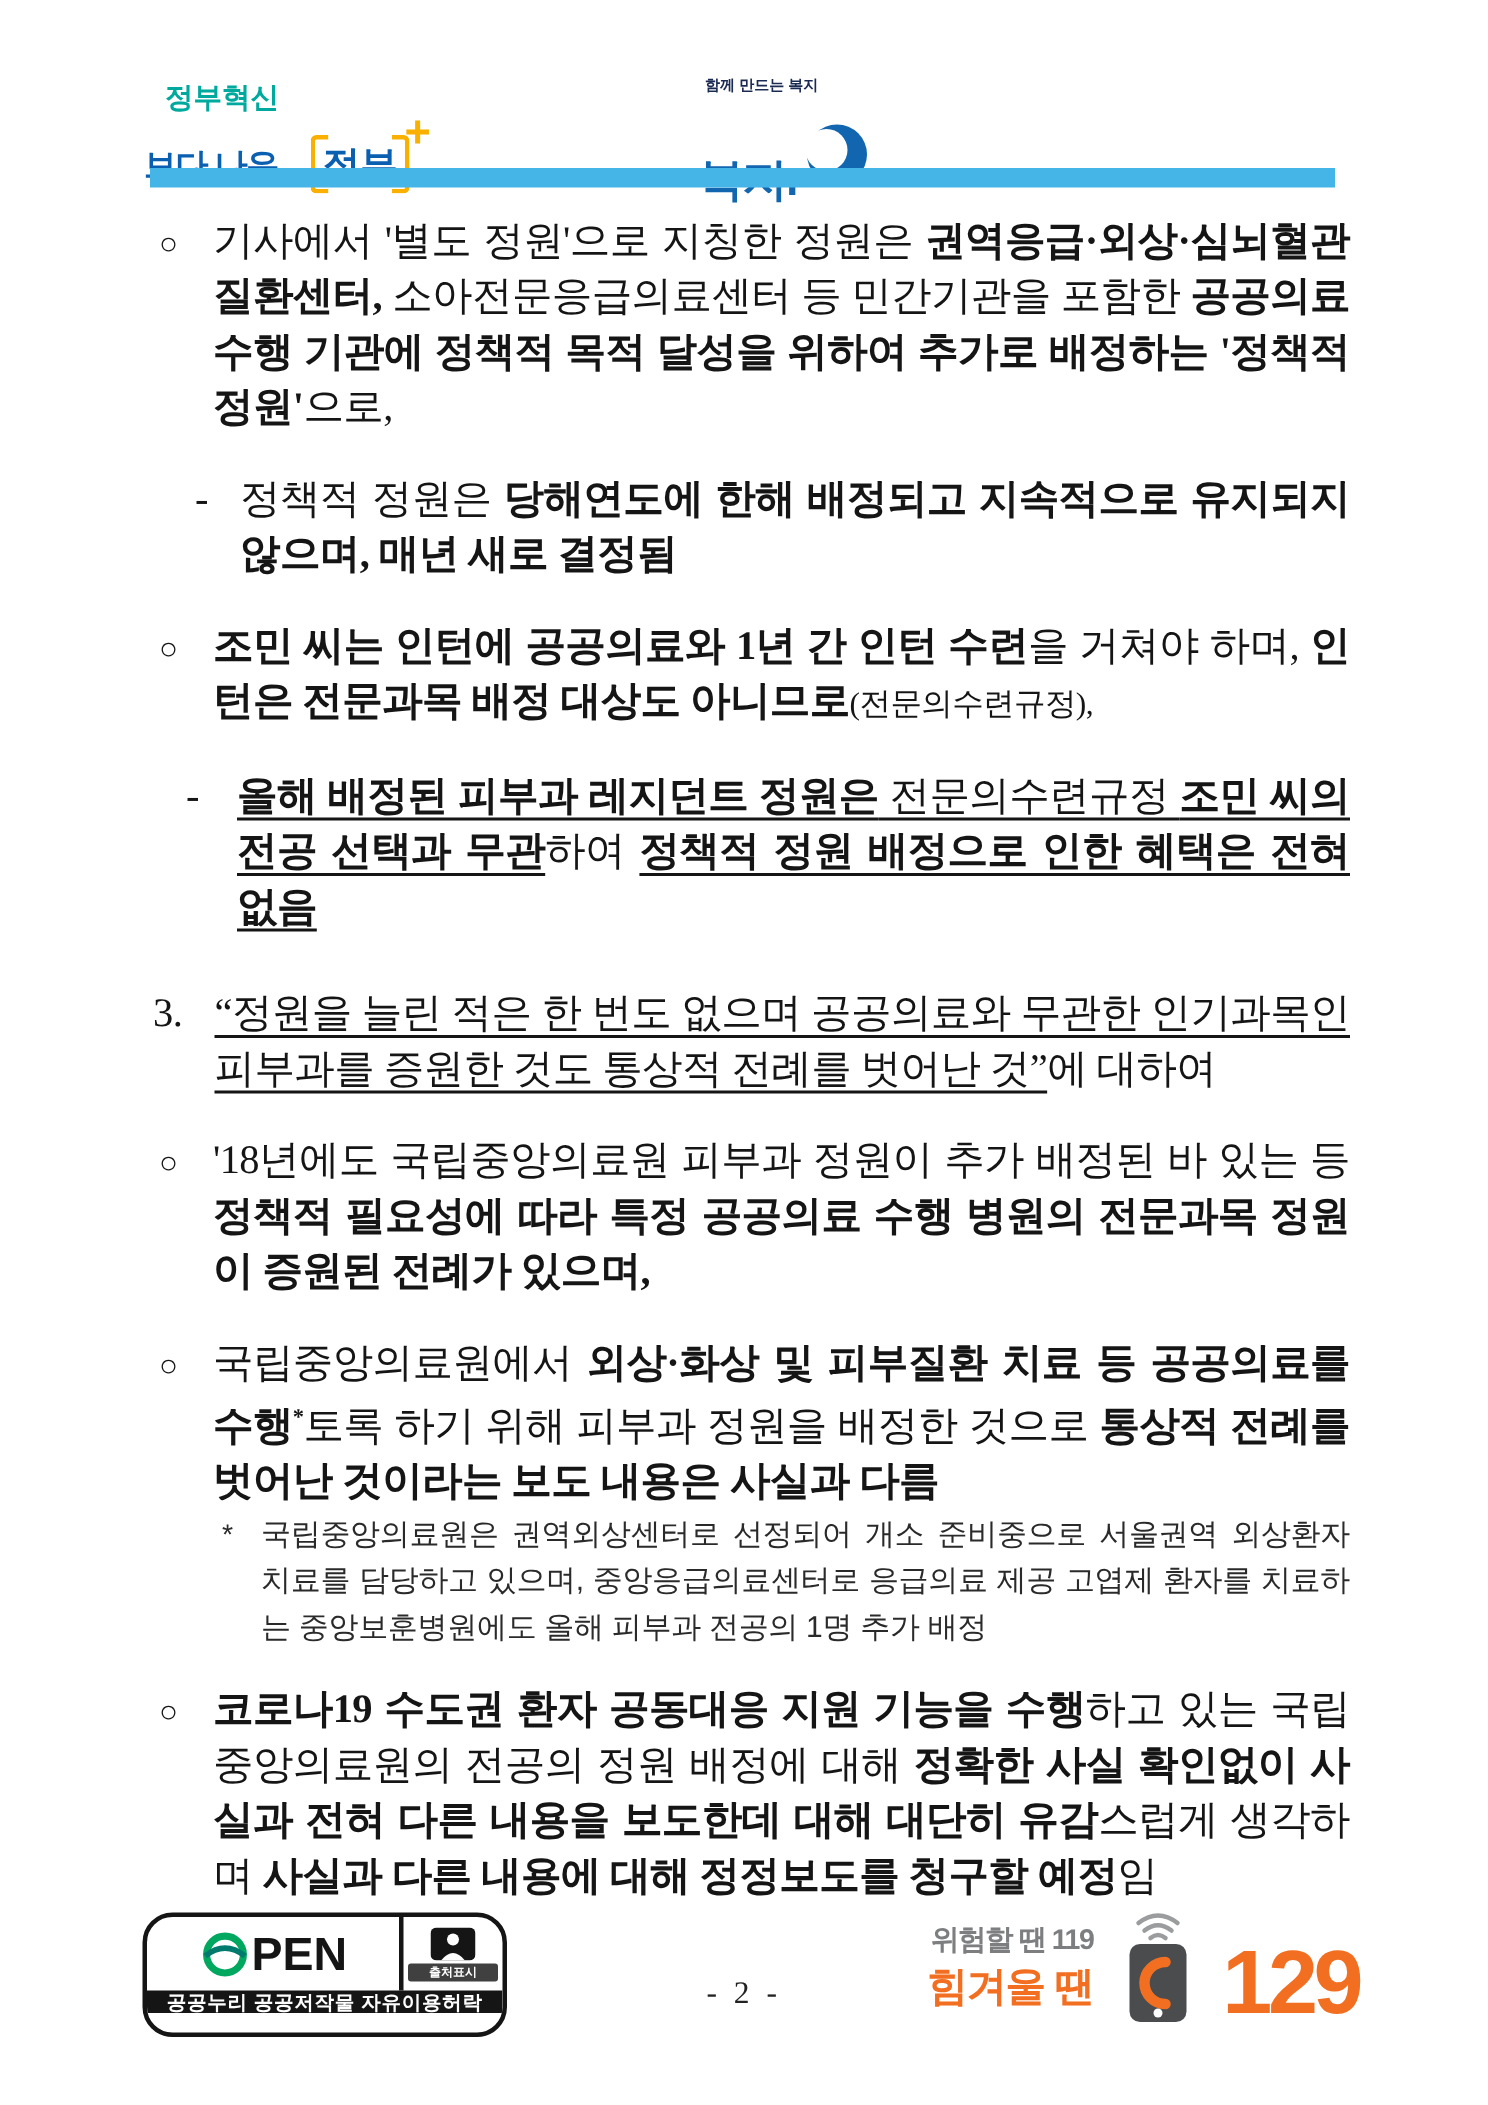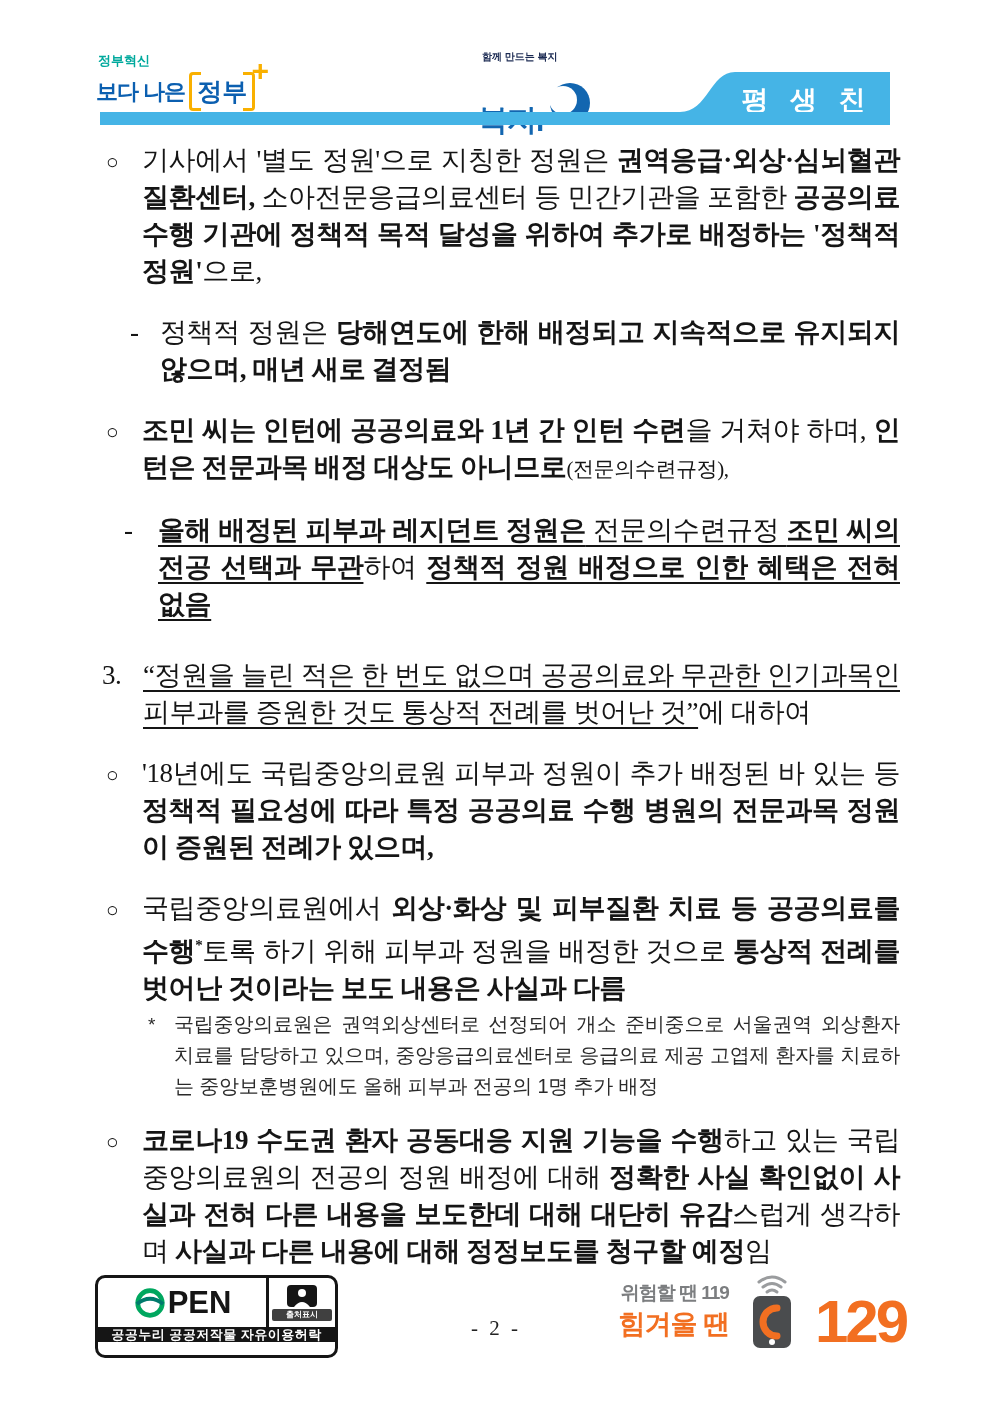--- a/index.html
+++ b/index.html
@@ -10,39 +10,39 @@
   .hdr{position:absolute;left:0;top:0;width:992px;height:135px;}
   .hdr-strip{position:absolute;left:100px;top:112px;width:790px;height:13px;
              background:var(--c-banner-blue,#45b4e6);}
   .banner{position:absolute;left:680px;top:72px;width:210px;height:53px;}
   .banner svg{position:absolute;left:0;top:0;width:210px;height:53px;}
   .banner-label{position:absolute;left:52px;top:10px;width:150px;text-align:center;
                 color:#fff;font-family:"Liberation Sans","DejaVu Sans",sans-serif;
                 font-weight:bold;font-size:27px;letter-spacing:7px;}
 
   .gov-logo{position:absolute;left:96px;top:52px;font-family:"Liberation Sans","DejaVu Sans",sans-serif;}
-  .gov-tag{color:var(--c-gov-teal,#00a99d);font-size:13px;font-weight:bold;margin-left:2px;}
-  .gov-row{display:flex;align-items:center;gap:4px;margin-top:2px;}
+  .gov-tag{color:var(--c-gov-teal,#00a99d);font-size:19px;font-weight:bold;margin-left:14px;}
+  .gov-row{display:flex;align-items:center;gap:22px;margin-top:12px;}
   .gov-better{color:var(--c-gov-blue,#0b5fb0);font-size:22px;font-weight:bold;letter-spacing:-1px;}
   .gov-bracket{position:relative;display:flex;align-items:center;padding:3px 8px;}
   .gov-bracket::before,.gov-bracket::after{content:"";position:absolute;top:0;bottom:0;width:9px;
         border:3px solid var(--c-bracket-orange,#f9b000);}
   .gov-bracket::before{left:0;border-right:none;border-radius:4px 0 0 4px;}
   .gov-bracket::after{right:0;border-left:none;border-radius:0 4px 4px 0;}
   .gov-word{color:var(--c-gov-blue,#0b5fb0);font-size:25px;font-weight:bold;}
   .gov-plus{position:absolute;right:-14px;top:-18px;color:var(--c-bracket-orange,#f9b000);
             font-size:30px;font-weight:bold;}
 
   .deal-logo{position:absolute;left:232px;top:50px;display:flex;align-items:center;gap:8px;
              font-family:"Liberation Sans","DejaVu Sans",sans-serif;}
   .deal-col{display:flex;flex-direction:column;}
   .deal-tag{color:var(--c-deal-blue,#0a4da2);font-size:12px;font-weight:bold;letter-spacing:1px;}
   .deal-title{color:var(--c-deal-blue,#0a4da2);font-size:28px;font-weight:bold;letter-spacing:-1px;}
 
-  .bokji-logo{position:absolute;left:478px;top:50px;font-family:"Liberation Sans","DejaVu Sans",sans-serif;}
+  .bokji-logo{position:absolute;left:466px;top:50px;font-family:"Liberation Sans","DejaVu Sans",sans-serif;}
   .bokji-tag{color:#1b2a52;font-size:10px;font-weight:bold;margin-left:4px;}
   .bokji-row{display:flex;align-items:center;}
   .bokji-word{color:var(--c-bokji-blue,#1266b0);font-size:30px;font-weight:bold;letter-spacing:-1px;margin-top:36px;}
 
   
   .content{position:absolute;left:100px;top:142px;width:800px;}
   .para{position:relative;font-size:27px;line-height:37px;text-align:justify;
         word-break:break-all;letter-spacing:-0.4px;margin-bottom:24px;}
   .para .marker{position:absolute;top:0;}
   .para.bullet{padding-left:42px;}
@@ -59,21 +59,21 @@
   .para.footnote .marker{left:48px;font-size:19px;}
   .para.tight{margin-bottom:12px;}
   .seg-b{font-weight:bold;}
   .seg-u{text-decoration:underline;text-underline-offset:6px;
          text-decoration-thickness:2px;text-decoration-skip-ink:none;}
   .seg-sm{font-size:21px;}
   .seg-sup{vertical-align:super;font-size:15px;font-weight:bold;}
 
   
   .open-box{position:absolute;left:95px;top:1275px;width:237px;height:77px;
-            border:3px solid #151515;border-radius:10px;overflow:hidden;background:#fff;
+            border:3px solid #151515;border-radius:20px;overflow:hidden;background:#fff;
             font-family:"Liberation Sans","DejaVu Sans",sans-serif;}
   .open-top{height:49px;display:flex;}
   .open-left{flex:1;display:flex;align-items:center;justify-content:center;gap:1px;}
   .open-title{font-size:31px;font-weight:bold;color:#151515;letter-spacing:0px;}
   .open-right{width:66px;border-left:3px solid #151515;display:flex;flex-direction:column;
               align-items:center;justify-content:center;gap:2px;}
   .open-badge{background:#404040;color:#fff;font-size:8px;font-weight:bold;
               padding:1px 14px;border-radius:2px;line-height:10px;}
   .open-bottom{height:15px;background:#151515;color:#fff;display:flex;align-items:center;
                justify-content:center;font-size:13px;font-weight:bold;letter-spacing:0.5px;}
@@ -113,26 +113,20 @@
       <div class="bokji-row">
         <span class="bokji-word">복지</span>
         <span class="bokji-word">r</span>
         <svg width="46" height="46" viewBox="0 0 46 46">
           <circle cx="23" cy="23" r="20" fill="#1266b0"></circle>
           <circle cx="16" cy="20" r="14" fill="#ffffff"></circle>
         </svg>
       </div>
     </div>
 
-    <div class="banner">
-      <svg viewBox="0 0 210 53" preserveAspectRatio="none">
-        <path d="M0,53 L210,53 L210,0 L55,0 C30,0 28,40 0,40 Z" fill="#45b4e6"></path>
-      </svg>
-      <div class="banner-label">평 생 친 구</div>
-    </div>
 
     <div class="hdr-strip"></div>
   </div>
 
   <div class="content">
       <div class="para bullet"><span class="marker">○</span><span class="">기사에서 '별도 정원'으로 지칭한 정원은 </span><span class=" seg-b">권역응급·외상·심뇌혈관 질환센터,</span><span class=""> 소아전문응급의료센터 등 민간기관을 포함한 </span><span class=" seg-b">공공의료 수행 기관에 정책적 목적 달성을 위하여 추가로 배정하는 '정책적 정원'</span><span class="">으로,</span></div>
       <div class="para dash indent2"><span class="marker">-</span><span class="">정책적 정원은 </span><span class=" seg-b">당해연도에 한해 배정되고 지속적으로 유지되지 않으며, 매년 새로 결정됨</span></div>
       <div class="para bullet"><span class="marker">○</span><span class=" seg-b">조민 씨는 인턴에 공공의료와 1년 간 인턴 수련</span><span class="">을 거쳐야 하며, </span><span class=" seg-b">인턴은 전문과목 배정 대상도 아니므로</span><span class=" seg-sm">(전문의수련규정),</span></div>
       <div class="para dash"><span class="marker">-</span><span class=" seg-b seg-u">올해 배정된 피부과 레지던트 정원은</span><span class=" seg-u"> 전문의수련규정 </span><span class=" seg-b seg-u">조민 씨의 전공 선택과 무관</span><span class="">하여 </span><span class=" seg-b seg-u">정책적 정원 배정으로 인한 혜택은 전혀 없음</span></div>
       <div class="para numbered"><span class="marker">3.</span><span class=" seg-u">“정원을 늘린 적은 한 번도 없으며 공공의료와 무관한 인기과목인 피부과를 증원한 것도 통상적 전례를 벗어난 것”</span><span class="">에 대하여</span></div>

